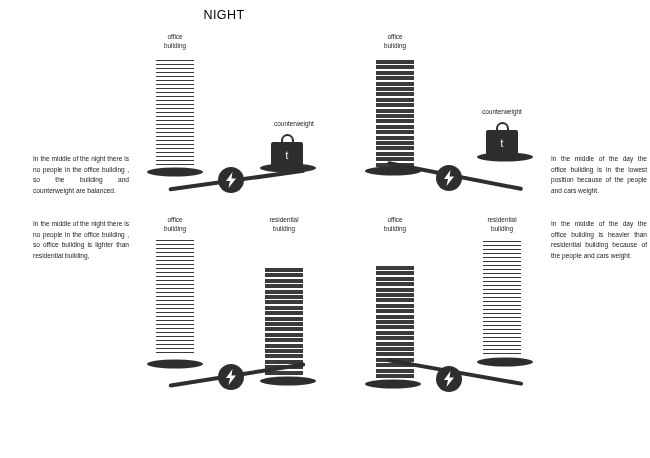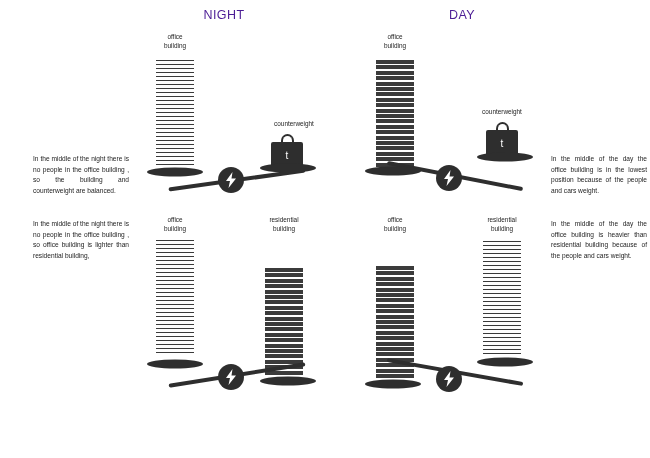--- a/index.html
+++ b/index.html
@@ -20,21 +20,21 @@
     left: 0; top: 0;
     width: 650px;
     height: 458px;
   }
 
   
   .col-title {
     position: absolute;
     font-size: 12.5px;
     letter-spacing: 0.4px;
-    color: #4c1d95;
+    color: #000000;
     text-align: center;
     width: 160px;
   }
 
   
   .para {
     position: absolute;
     width: 96px;
     font-size: 6.6px;
     line-height: 1.62;
@@ -143,21 +143,20 @@
     align-items: center;
     justify-content: center;
   }
 </style>
 </head>
 <body>
 
 <div id="stage">
 
   <div class="col-title" style="left:144px; top:8px;">NIGHT</div>
-  <div class="col-title" style="left:382px; top:8px;">DAY</div>
 
   <div class="para" style="left:33px; top:154px;">In the middle of the night there is no people in the office building , so the building and counterweight are balanced.</div>
   <div class="para" style="left:33px; top:219px;">In the middle of the night there is no people in the office building , so office building is lighter than residential building,</div>
   <div class="para" style="left:551px; top:154px;">In the middle of the day the office building is in the lowest position because of the people and cars weight.</div>
   <div class="para" style="left:551px; top:219px;">In the middle of the day the office building is heavier than residential building because of the people and cars weight.</div>
 
   <div>
 
     <div class="lbl" style="left:140px; top:33px; white-space:pre-line;">office
 building</div>

